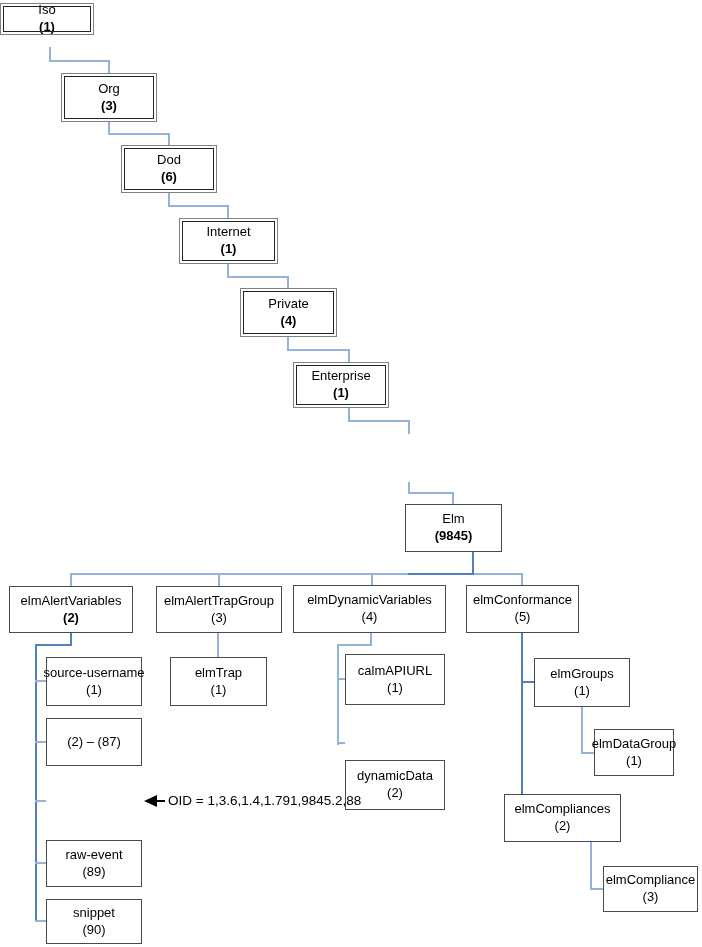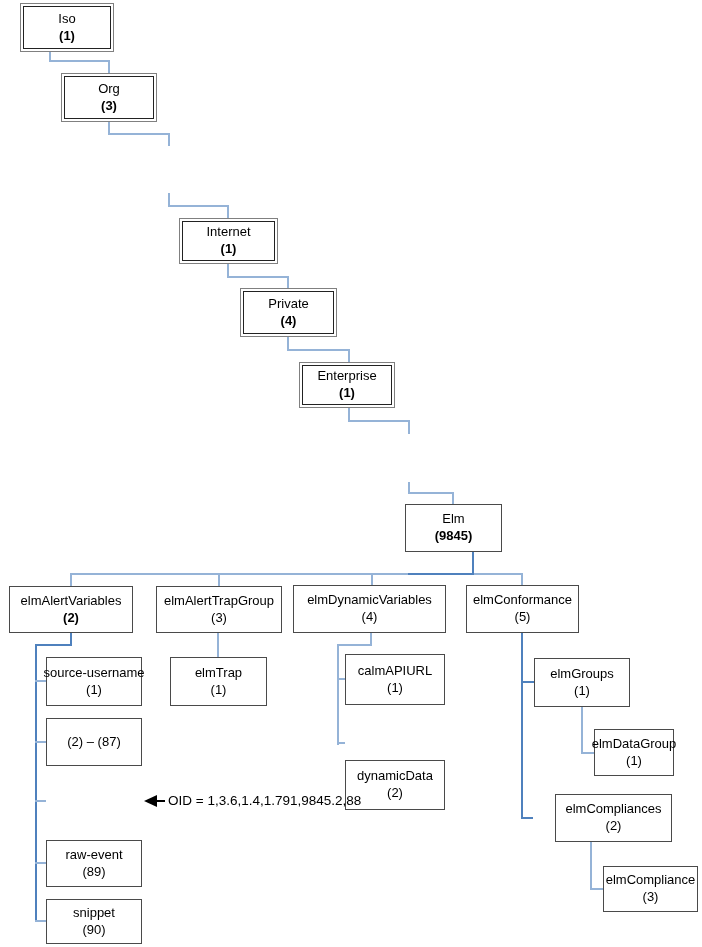--- a/index.html
+++ b/index.html
@@ -29,37 +29,41 @@
     border-right:13px solid #000;
   }
   .arrow-tail{position:absolute;background:#000;z-index:2;}
   .oid-text{position:absolute;font-size:13.5px;z-index:2;white-space:nowrap;}
 </style>
 </head>
 <body>
 
 <div id="diagram" style="--c-light: #95b3d7; --c-dark: #4f81bd; --c-border: #4a4a4a; --c-border-outer: #808080;">
 
-  <div class="node double" style="left:20px;top:3px;width:94px;height:49px">
+  <div class="node double" style="left:0;top:3px;width:94px;height:32px">
     <span class="nm">Iso</span>
     <span class="ct b">(1)</span>
   </div>
   <div class="node double" style="left:61px;top:73px;width:96px;height:49px">
     <span class="nm">Org</span>
     <span class="ct b">(3)</span>
+  </div>
+  <div class="node double" style="left:121px;top:145px;width:96px;height:48px">
+    <span class="nm">Dod</span>
+    <span class="ct b">(6)</span>
   </div>
   <div class="node double" style="left:179px;top:218px;width:99px;height:46px">
     <span class="nm">Internet</span>
     <span class="ct b">(1)</span>
   </div>
   <div class="node double" style="left:240px;top:288px;width:97px;height:49px">
     <span class="nm">Private</span>
     <span class="ct b">(4)</span>
   </div>
-  <div class="node double" style="left:299px;top:362px;width:96px;height:46px">
+  <div class="node double" style="left:293px;top:362px;width:96px;height:46px">
     <span class="nm">Enterprise</span>
     <span class="ct b">(1)</span>
   </div>
   <div class="node" style="left:405px;top:504px;width:97px;height:48px">
     <span class="nm">Elm</span>
     <span class="ct b">(9845)</span>
   </div>
 
   <div class="node" style="left:9px;top:586px;width:124px;height:47px">
     <span class="nm">elmAlertVariables</span>
@@ -109,21 +113,21 @@
   </div>
 
   <div class="node" style="left:534px;top:658px;width:96px;height:49px">
     <span class="nm">elmGroups</span>
     <span class="ct">(1)</span>
   </div>
   <div class="node" style="left:594px;top:729px;width:80px;height:47px">
     <span class="nm">elmDataGroup</span>
     <span class="ct">(1)</span>
   </div>
-  <div class="node" style="left:555px;top:794px;width:117px;height:48px">
+  <div class="node" style="left:504px;top:794px;width:117px;height:48px">
     <span class="nm">elmCompliances</span>
     <span class="ct">(2)</span>
   </div>
   <div class="node" style="left:603px;top:866px;width:95px;height:46px">
     <span class="nm">elmCompliance</span>
     <span class="ct">(3)</span>
   </div>
 
   <div class="arrow-tri" style="left:144px;top:795px"></div>
   <div class="arrow-tail" style="left:156px;top:800px;width:9px;height:2px"></div>

